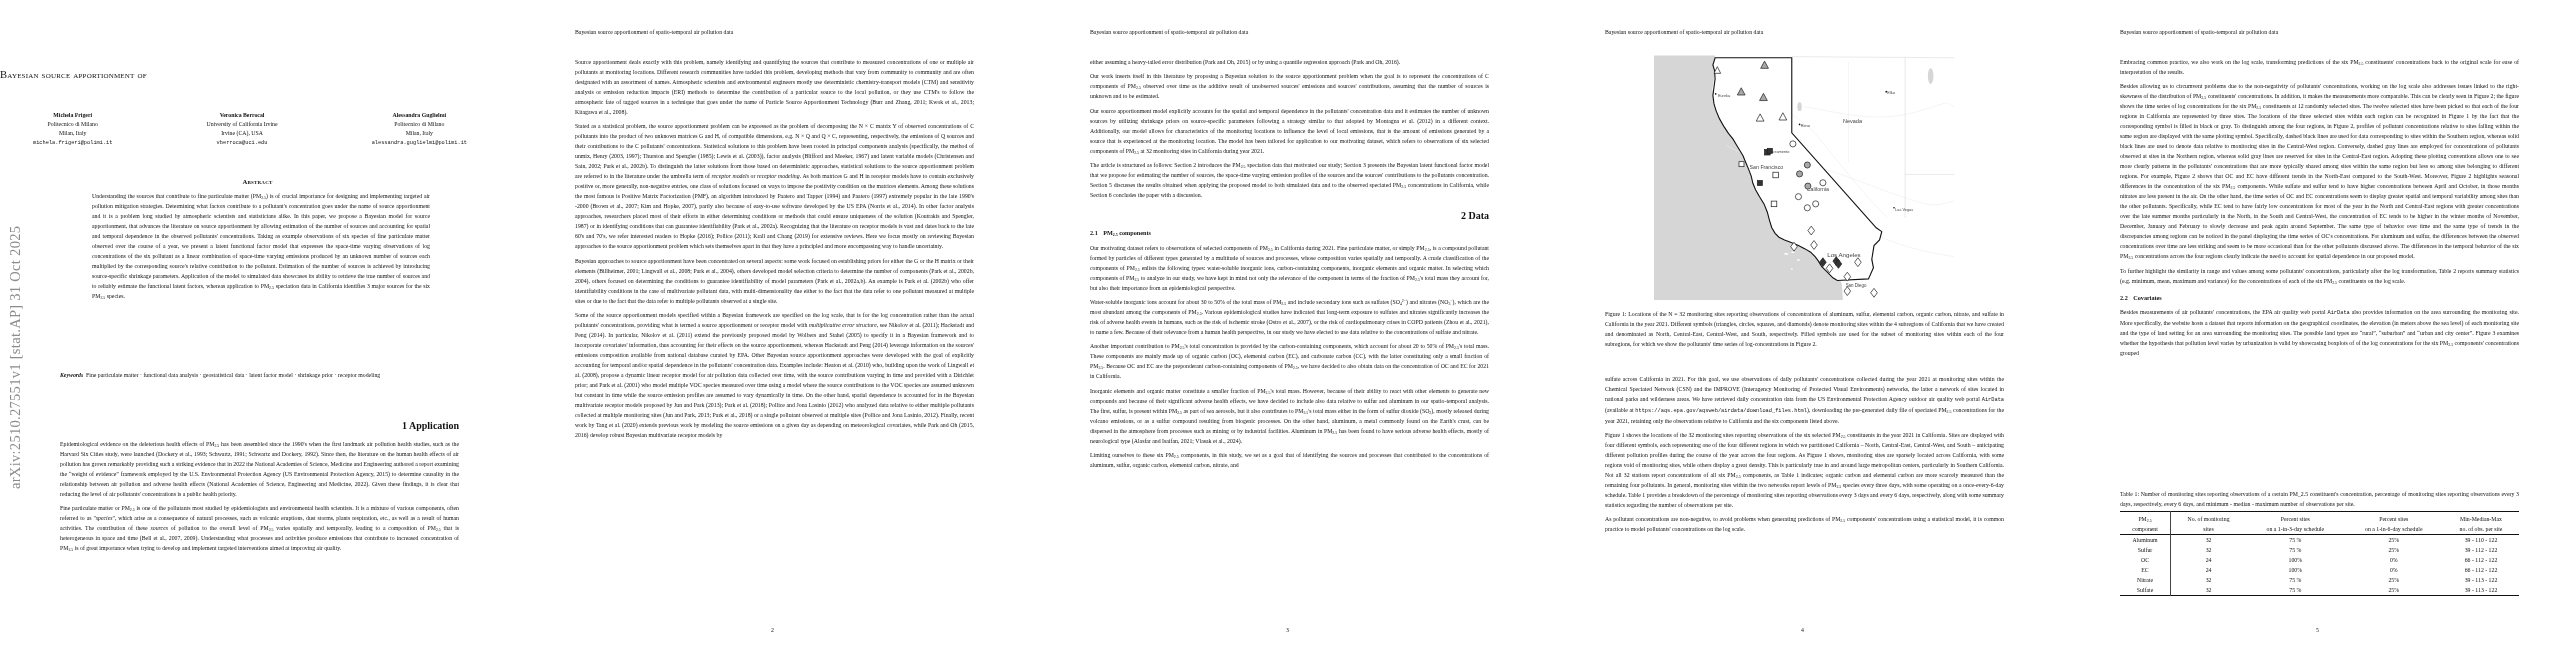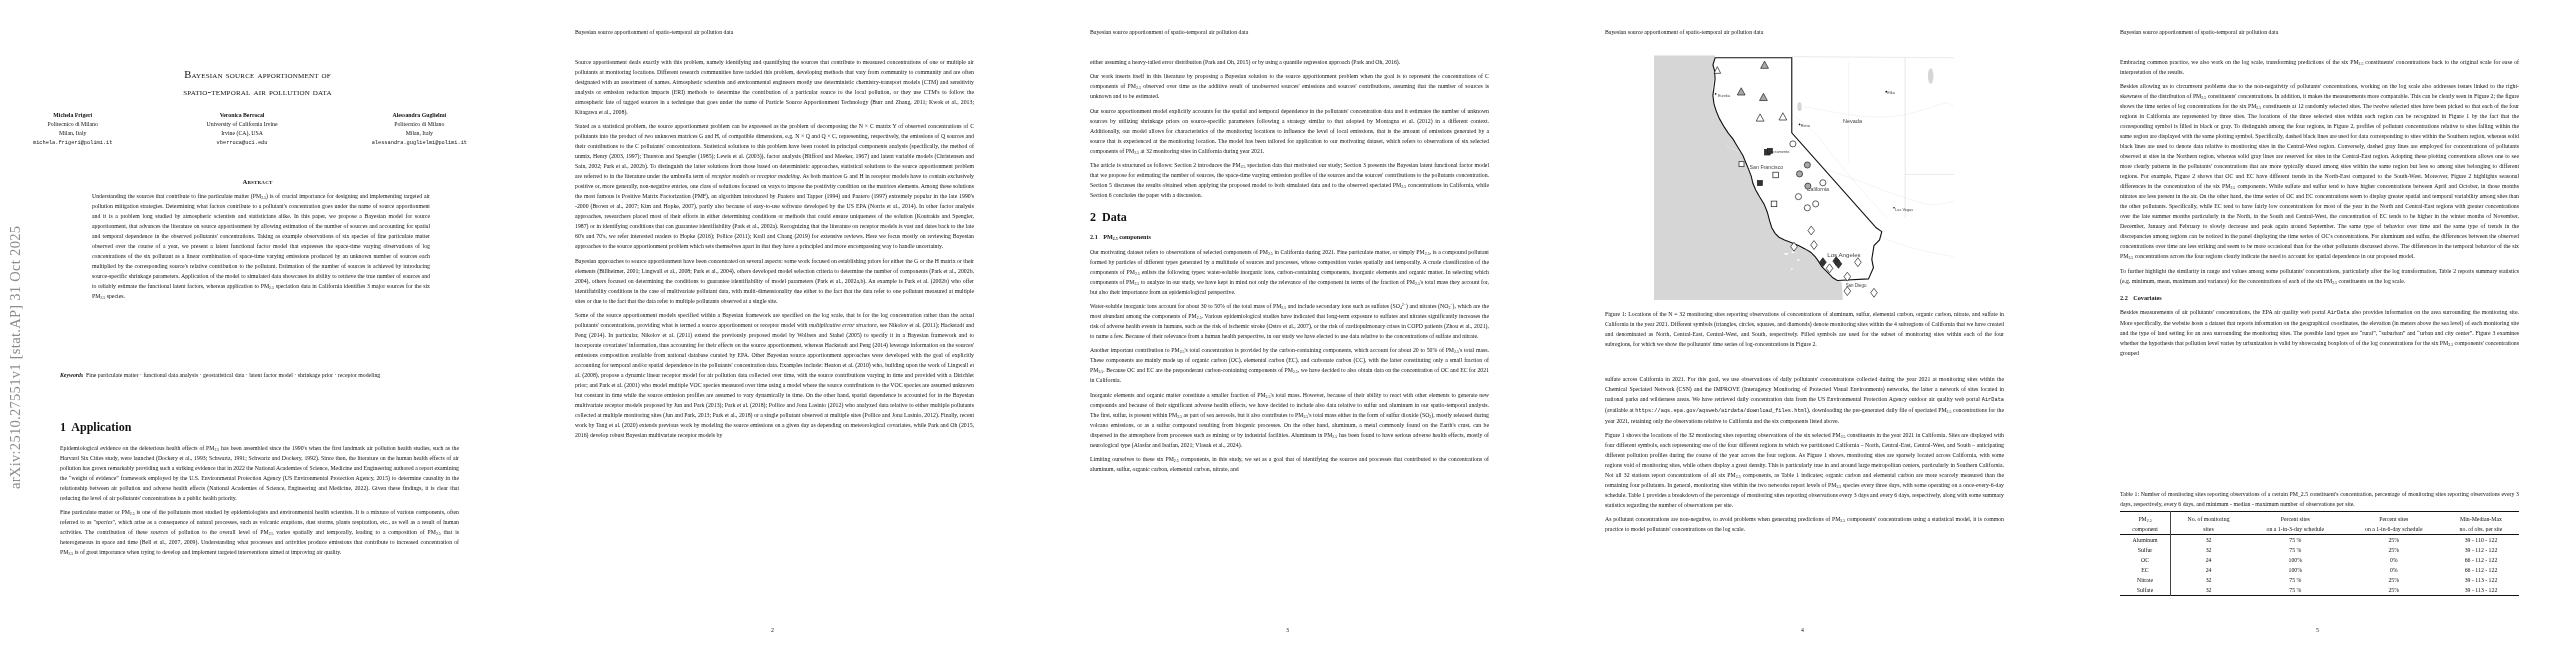--- a/index.html
+++ b/index.html
@@ -8,29 +8,29 @@
   .strip { display: flex; width: 2576px; height: 667px; }
   .page { position: relative; width: 515px; height: 667px; background: #fff; }
   .content { position: absolute; left: 60px; width: 399px; top: 0; }
   p.body { font-size: 5.8px; line-height: 10px; text-align: justify; margin-bottom: 4.4px; hyphens: auto; }
   .runhead { position: absolute; left: 60px; top: 29px; font-size: 5.8px; color: #111; }
   .pagenum { position: absolute; left: 0; width: 515px; text-align: center; top: 627px; font-size: 5.8px; }
   sub { font-size: 3.9px; vertical-align: -1.1px; line-height: 0; }
   sup { font-size: 3.9px; vertical-align: 2.2px; line-height: 0; }
   i, em { font-style: italic; }
   .mono { font-family: "Liberation Mono", "DejaVu Sans Mono", monospace; font-size: 5.3px; }
-  h2.sec { font-size: 12px; font-weight: bold; margin: 10px 0 7.8px 0; }
+  h2.sec { font-size: 10px; font-weight: bold; margin: 10px 0 7.8px 0; text-align: right; }
   h2.sec .num { display: inline-block; width: 9px; }
   h3.sub { font-size: 6.2px; font-weight: bold; margin: 7.8px 0 6.7px 0; }
   h3.sub .num { display: inline-block; width: 11.7px; }
 
   
   .arxiv-stamp { position: absolute; left: 6.7px; top: 489px; transform: rotate(-90deg); transform-origin: left top;
     font-family: "Liberation Serif", serif; font-size: 14.5px; color: #8c8c8c; white-space: nowrap; letter-spacing: 0.3px; }
-  .title { position: absolute; left: 0; width: 515px; text-align: center; top: 67px; font-size: 10.6px; line-height: 16.7px; letter-spacing: 0.2px; font-variant: small-caps; }
+  .title { position: absolute; left: 0; width: 515px; top: 67px; font-size: 10.6px; line-height: 16.7px; letter-spacing: 0.2px; font-variant: small-caps; }
   .authors { position: absolute; top: 111px; left: 33px; width: 434px; display: flex; justify-content: space-between; }
   .author { text-align: center; font-size: 5.8px; line-height: 9.2px; }
   .author .name { font-weight: bold; }
   .abstract-head { position: absolute; left: 0; width: 515px; top: 178px; text-align: center; font-size: 6.7px; font-weight: bold; font-variant: small-caps; letter-spacing: 0.2px; }
   .abstract { position: absolute; left: 92px; width: 338px; top: 191px; font-size: 5.8px; line-height: 10px; text-align: justify; }
   .keywords { position: absolute; left: 60px; width: 400px; top: 370px; font-size: 5.8px; line-height: 10.2px; }
   .keywords b { font-style: italic; font-weight: bold; }
 
   
   .figure-map { position: absolute; left: 109px; top: 51px; width: 300px; height: 253px; }
@@ -47,21 +47,20 @@
 </head>
 <body>
 
 <div class="strip">
 
   <div class="page">
     <div class="arxiv-stamp">arXiv:2510.27551v1  [stat.AP]  31 Oct 2025</div>
 
     <div class="title">
       <div>Bayesian source apportionment of</div>
-      <div>spatio-temporal air pollution data</div>
     </div>
 
     <div class="authors">
       <div class="author">
         <div class="name">Michela Frigeri</div>
         <div>Politecnico di Milano</div>
         <div>Milan, Italy</div>
         <div class="mono">michela.frigeri@polimi.it</div>
       </div>
       <div class="author">

